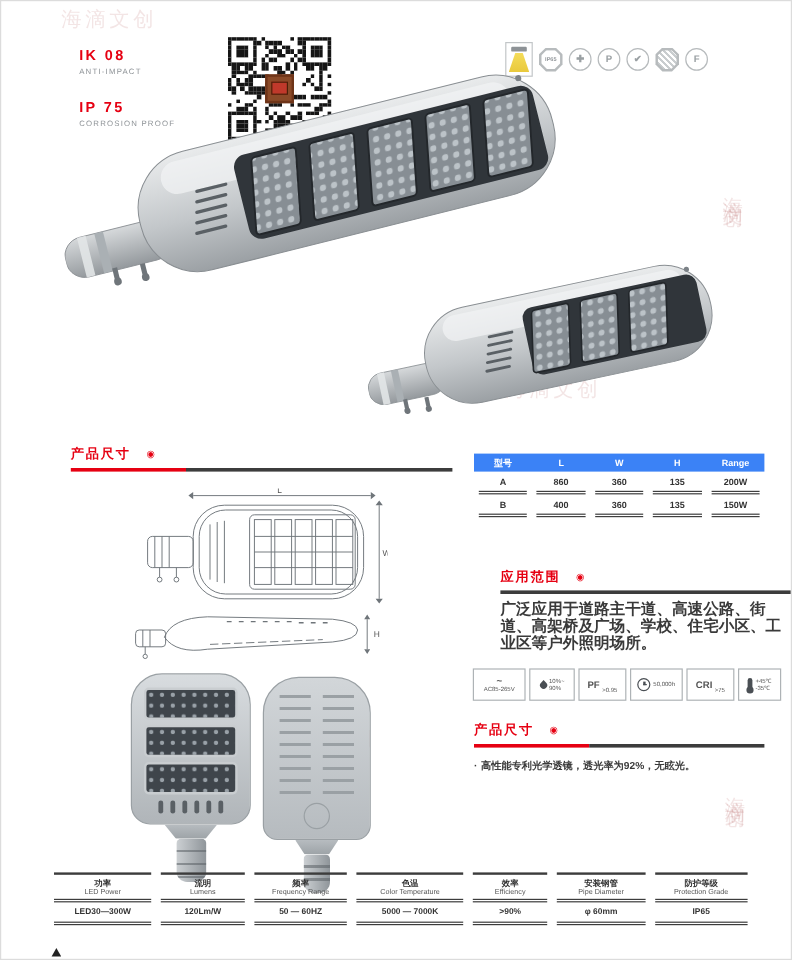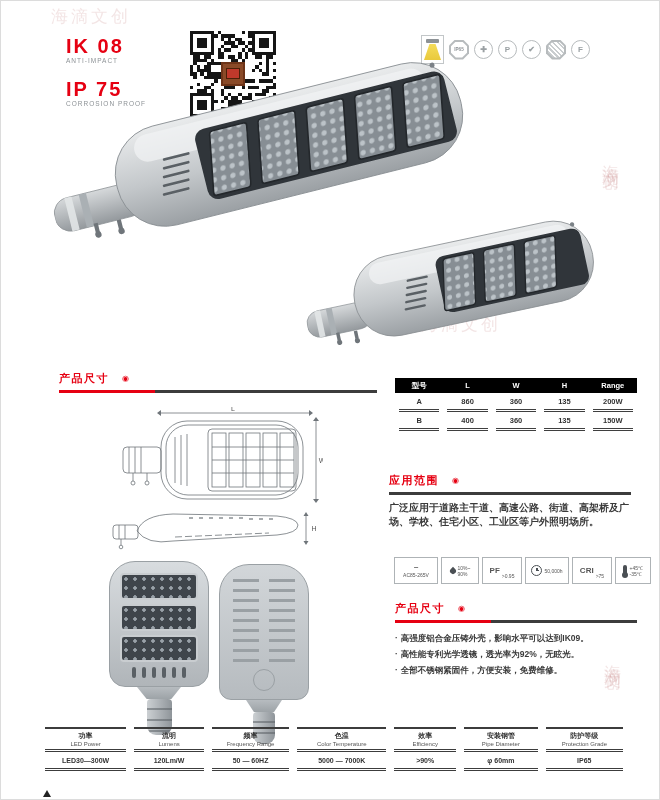--- a/index.html
+++ b/index.html
@@ -4,21 +4,21 @@
 <style>
   html,body{margin:0;padding:0;background:#ffffff;font-family:"Liberation Sans",sans-serif;}
   .page{position:relative;width:660px;height:800px;background:#fff;border:1px solid #dcdcdc;box-sizing:border-box;overflow:hidden;}
   .abs{position:absolute;}
 
   
   .wm{position:absolute;color:rgba(195,125,125,.20);font-size:17px;letter-spacing:3px;pointer-events:none;}
   .wm.v{writing-mode:vertical-rl;}
 
   
-  .rate-val{color:#e60012;font-weight:bold;font-size:20px;letter-spacing:2px;line-height:17px;}
+  .rate-val{color:#e60012;font-weight:bold;font-size:12px;letter-spacing:2px;line-height:17px;}
   .rate-lab{color:#8d9296;font-size:6.5px;letter-spacing:1px;margin-top:2px;}
 
   
   #qr-wrap{left:186px;top:27px;width:92px;height:92px;background:#fff;padding:3px;box-sizing:border-box;}
   #qr-grid{display:grid;grid-template-columns:repeat(25,1fr);grid-template-rows:repeat(25,1fr);width:86px;height:86px;}
   .qc{background:#fff}.qd{background:#151515}
   #qr-logo{position:absolute;left:34px;top:34px;width:24px;height:24px;background:#8a4a28;border:2px solid #6e3418;box-sizing:border-box;}
   #qr-logo span{display:block;margin:4px auto 0;width:12px;height:9px;background:#c0392b;border:1px solid #4c2008;}
 
   
@@ -37,27 +37,27 @@
   
   .sec-head{display:flex;align-items:center;gap:13px;}
   .sec-title{color:#e60012;font-weight:bold;font-size:11px;letter-spacing:1.5px;}
   .sec-badge{color:#e60012;font-size:8px;}
   .rule{height:3px;margin-top:4px;}
   .rule .red{display:inline-block;height:3px;background:#e60012;vertical-align:top;}
   .rule .dark{display:inline-block;height:3px;background:#3c3c3c;vertical-align:top;}
 
   
   .dimtbl{left:394px;top:377px;width:242px;font-size:7.5px;color:#333;}
-  .dimtbl .hd{display:flex;background:#000000;color:#fff;font-weight:bold;height:15px;align-items:center;}
+  .dimtbl .hd{display:flex;background:#3b82f6;color:#fff;font-weight:bold;height:15px;align-items:center;}
   .dimtbl .hd span{flex:1;text-align:center;}
   .dimtbl .rw{display:flex;}
   .dimtbl .rw span{flex:1;text-align:center;margin:0 4px;padding:4px 0 3px;border-bottom:3px double #3f3f3f;font-weight:bold;}
 
   
-  .app-text{color:#3a3a3a;font-size:10px;font-weight:bold;line-height:14px;width:244px;margin-top:6px;}
+  .app-text{color:#3a3a3a;font-size:13px;font-weight:bold;line-height:14px;width:244px;margin-top:6px;}
 
   
   .specrow{left:393px;top:556px;display:flex;gap:3px;}
   .sbox{border:1px solid #aeb3b6;height:27px;display:flex;align-items:center;justify-content:center;gap:2px;
         padding:0 3px;box-sizing:border-box;color:#555;background:#fff;}
   .sbox .big{font-size:8px;font-weight:bold;line-height:8px;}
   .sbox .tiny{font-size:5px;line-height:6px;}
   .sbox .col{display:flex;flex-direction:column;justify-content:center;}
   .drop{width:6px;height:6px;background:#4a4f54;border-radius:50% 0 50% 50%;transform:rotate(-45deg);}
   .clockicon{width:11px;height:11px;border:1.2px solid #4a4f54;border-radius:50%;position:relative;box-sizing:border-box;}
@@ -928,21 +928,21 @@
       <line x1="10" y1="22" x2="10" y2="36"></line>
         <line x1="16" y1="22" x2="16" y2="36"></line>
       <line x1="12" y1="36" x2="12" y2="42"></line>
         <circle cx="12" cy="44" r="1.8"></circle>
       <line x1="197" y1="13" x2="197" y2="38"></line>
       <path d="M194.5,13 L197,9 L199.5,13 Z M194.5,38 L197,42 L199.5,38 Z" fill="#6f757a" stroke="none"></path>
       <text x="205" y="28" font-size="7" fill="#555" stroke="none" text-anchor="middle">H</text>
     </svg>
   </div>
 
-  <div class="abs" style="left:388px;top:472px;">
+  <div class="abs" style="left:416px;top:472px;">
     <div class="sec-head">
       <span class="sec-title">应用范围</span>
       <span class="sec-badge">◉</span>
     </div>
     <div class="rule"><span class="dark" style="width:242px;"></span></div>
     <div class="app-text">广泛应用于道路主干道、高速公路、街道、高架桥及广场、学校、住宅小区、工业区等户外照明场所。</div>
   </div>
 
   <div class="abs specrow">
     <div class="sbox" style="width:44px;">
@@ -979,23 +979,21 @@
     </div>
   </div>
 
   <div class="abs" style="left:394px;top:600px;">
     <div class="sec-head">
       <span class="sec-title">产品尺寸</span>
       <span class="sec-badge">◉</span>
     </div>
     <div class="rule"><span class="red" style="width:96px;"></span><span class="dark" style="width:146px;"></span></div>
     <div class="feat-list">
-      <div class="feat-item"><span class="dot">·</span><span>高强度铝合金压铸外壳，影响水平可以达到IK09。</span></div>
       <div class="feat-item"><span class="dot">·</span><span>高性能专利光学透镜，透光率为92%，无眩光。</span></div>
-      <div class="feat-item"><span class="dot">·</span><span>全部不锈钢紧固件，方便安装，免费维修。</span></div>
     </div>
   </div>
 
   <div class="abs" style="left:108px;top:560px;">
     <div class="pf-body">
       <div class="pf-mod"></div>
       <div class="pf-mod"></div>
       <div class="pf-mod"></div>
       <div class="pf-slits">
           <i></i>

